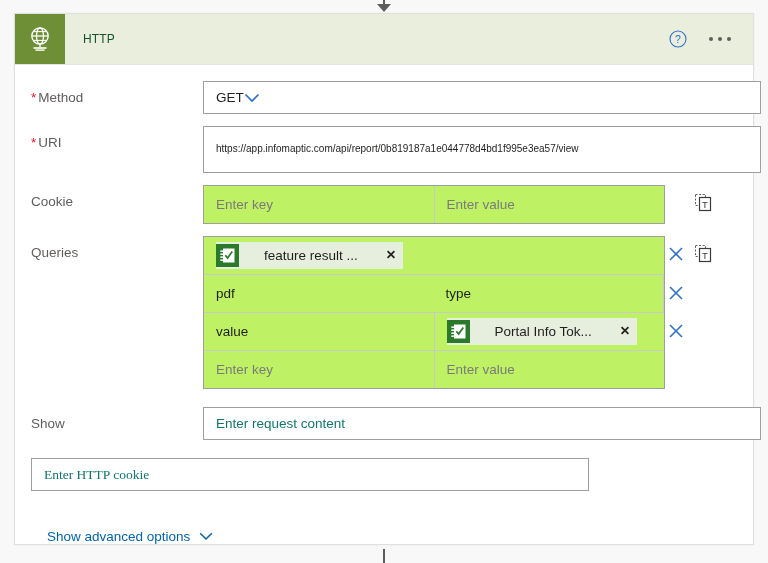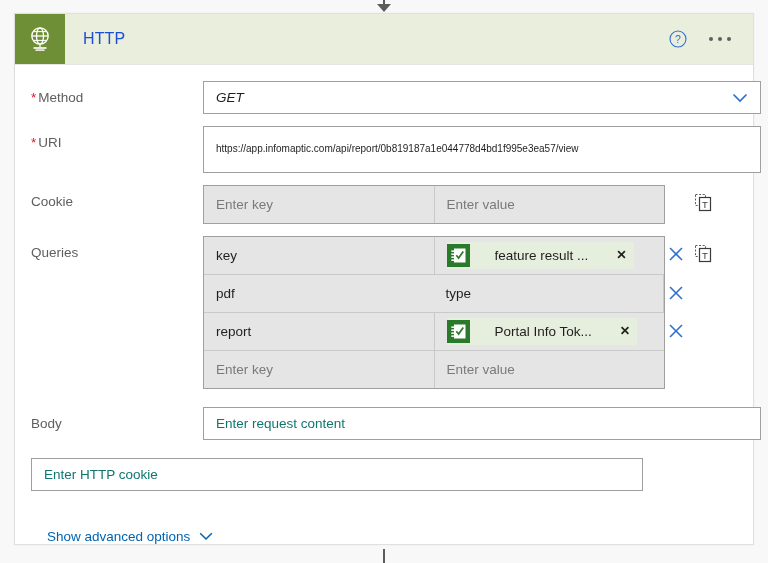--- a/index.html
+++ b/index.html
@@ -53,22 +53,22 @@
   .header-icon {
     width: 50px;
     height: 50px;
     background: #6f8f37;
     display: flex;
     align-items: center;
     justify-content: center;
     flex: 0 0 50px;
   }
   .header-title {
-    font-size: 16px;
-    color: #1d4ed8;
+    font-size: 12px;
+    color: #14532d;
     margin-left: 18px;
     letter-spacing: 0.1px;
   }
   .header-actions {
     margin-left: auto;
     display: flex;
     align-items: center;
     gap: 22px;
     padding-right: 22px;
   }
@@ -128,23 +128,22 @@
     display: flex;
     align-items: center;
     padding: 0 12px;
     font-size: 13.5px;
     color: #201f1e;
   }
   .textbox.placeholder {
     color: #0f766e;
   }
   .textbox.select {
-    justify-content: space-between;
-    cursor: pointer;
-    font-style: italic;
+    justify-content: flex-start;
+    cursor: pointer;
   }
   .chev {
     width: 16px; height: 10px;
     flex: 0 0 16px;
   }
   .uri-box {
     border: 1px solid #a19f9d;
     background: #fff;
     box-sizing: border-box;
     padding: 8px 12px 9px 12px;
@@ -157,21 +156,21 @@
 
   
   .kvwrap {
     display: flex;
     align-items: flex-start;
   }
   .kvtable {
     flex: 1 1 auto;
     border: 1px solid #a19f9d;
     box-sizing: border-box;
-    background: #e5e5e5;
+    background: #bef264;
     max-width: 492px;
   }
   .kvrow {
     display: flex;
     border-top: 1px solid #c9c9c9;
     min-height: 37px;
   }
   .kvrow:first-child { border-top: none; }
   .kvcell {
     flex: 1 1 50%;
@@ -342,21 +341,20 @@
         </div>
       </div>
 
       
       <div class="row">
         <div class="row-label">Queries</div>
         <div class="row-field kvwrap">
           <div class="kvtable">
 
             <div class="kvrow">
-              <div class="kvcell keycell">key</div>
               <div class="kvcell">
                 <span class="chip">
                   <span class="chip-ico">
                     <svg width="17" height="17" viewBox="0 0 17 17">
                       <rect x="4" y="1.5" width="11.5" height="14" fill="#ffffff"></rect>
                       <rect x="1.3" y="3.4" width="3" height="1.5" fill="#ffffff"></rect>
                       <rect x="1.3" y="6.4" width="3" height="1.5" fill="#ffffff"></rect>
                       <rect x="1.3" y="9.4" width="3" height="1.5" fill="#ffffff"></rect>
                       <rect x="1.3" y="12.4" width="3" height="1.5" fill="#ffffff"></rect>
                       <polyline points="6.3,8.3 8.6,11 13.3,4.4" fill="none" stroke="#2b7a2b" stroke-width="1.7"></polyline>
@@ -367,21 +365,21 @@
                 </span>
               </div>
             </div>
 
             <div class="kvrow">
               <div class="kvcell">pdf</div>
               <div class="kvcell keycell">type</div>
             </div>
 
             <div class="kvrow">
-              <div class="kvcell keycell">report</div>
+              <div class="kvcell keycell">value</div>
               <div class="kvcell">
                 <span class="chip">
                   <span class="chip-ico">
                     <svg width="17" height="17" viewBox="0 0 17 17">
                       <rect x="4" y="1.5" width="11.5" height="14" fill="#ffffff"></rect>
                       <rect x="1.3" y="3.4" width="3" height="1.5" fill="#ffffff"></rect>
                       <rect x="1.3" y="6.4" width="3" height="1.5" fill="#ffffff"></rect>
                       <rect x="1.3" y="9.4" width="3" height="1.5" fill="#ffffff"></rect>
                       <rect x="1.3" y="12.4" width="3" height="1.5" fill="#ffffff"></rect>
                       <polyline points="6.3,8.3 8.6,11 13.3,4.4" fill="none" stroke="#2b7a2b" stroke-width="1.7"></polyline>
@@ -417,30 +415,30 @@
             <svg class="del-x" style="left:3px; top:87px;" viewBox="0 0 16 16">
               <line x1="2" y1="2" x2="14" y2="14" stroke="#2f6fd0" stroke-width="1.6"></line>
               <line x1="14" y1="2" x2="2" y2="14" stroke="#2f6fd0" stroke-width="1.6"></line>
             </svg>
           </div>
         </div>
       </div>
 
       
       <div class="row" style="margin-top:18px;">
-        <div class="row-label">Body</div>
+        <div class="row-label">Show</div>
         <div class="row-field">
           <div class="textbox placeholder" style="width:558px;">Enter request content</div>
         </div>
       </div>
 
       
       <div class="row" style="margin-top:18px;">
         <div class="row-field">
-          <div class="textbox placeholder" style="width:612px;">Enter HTTP cookie</div>
+          <div class="textbox placeholder" style="width:558px;font-family:Liberation Serif, serif;">Enter HTTP cookie</div>
         </div>
       </div>
 
       
       <div class="adv">
         <span>Show advanced options</span>
         <svg viewBox="0 0 14 9">
           <polyline points="1.2,1.2 7,7 12.8,1.2" fill="none" stroke="#0063b1" stroke-width="1.5"></polyline>
         </svg>
       </div>

